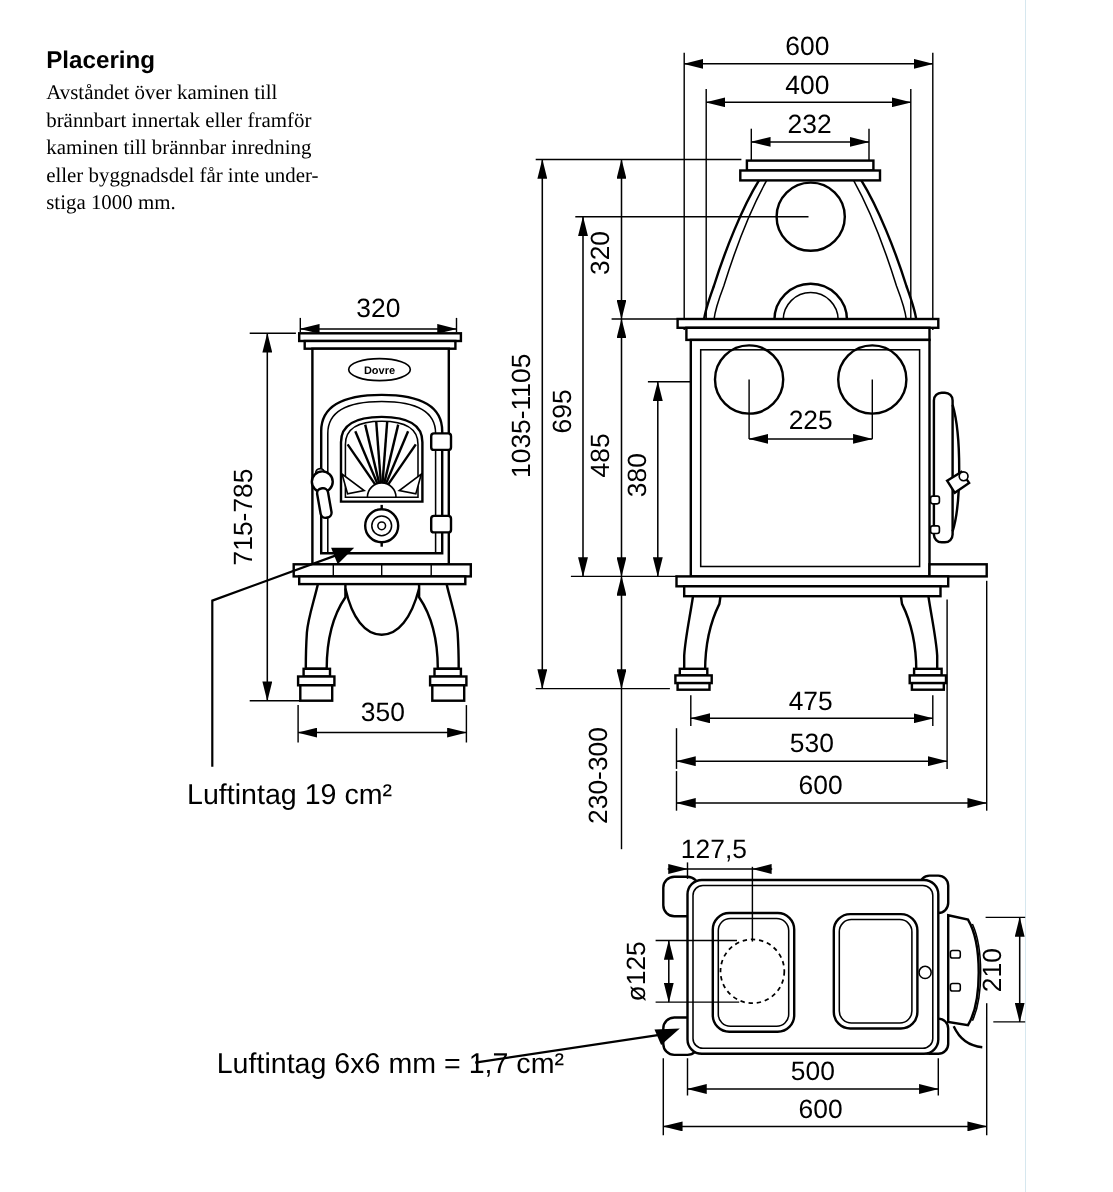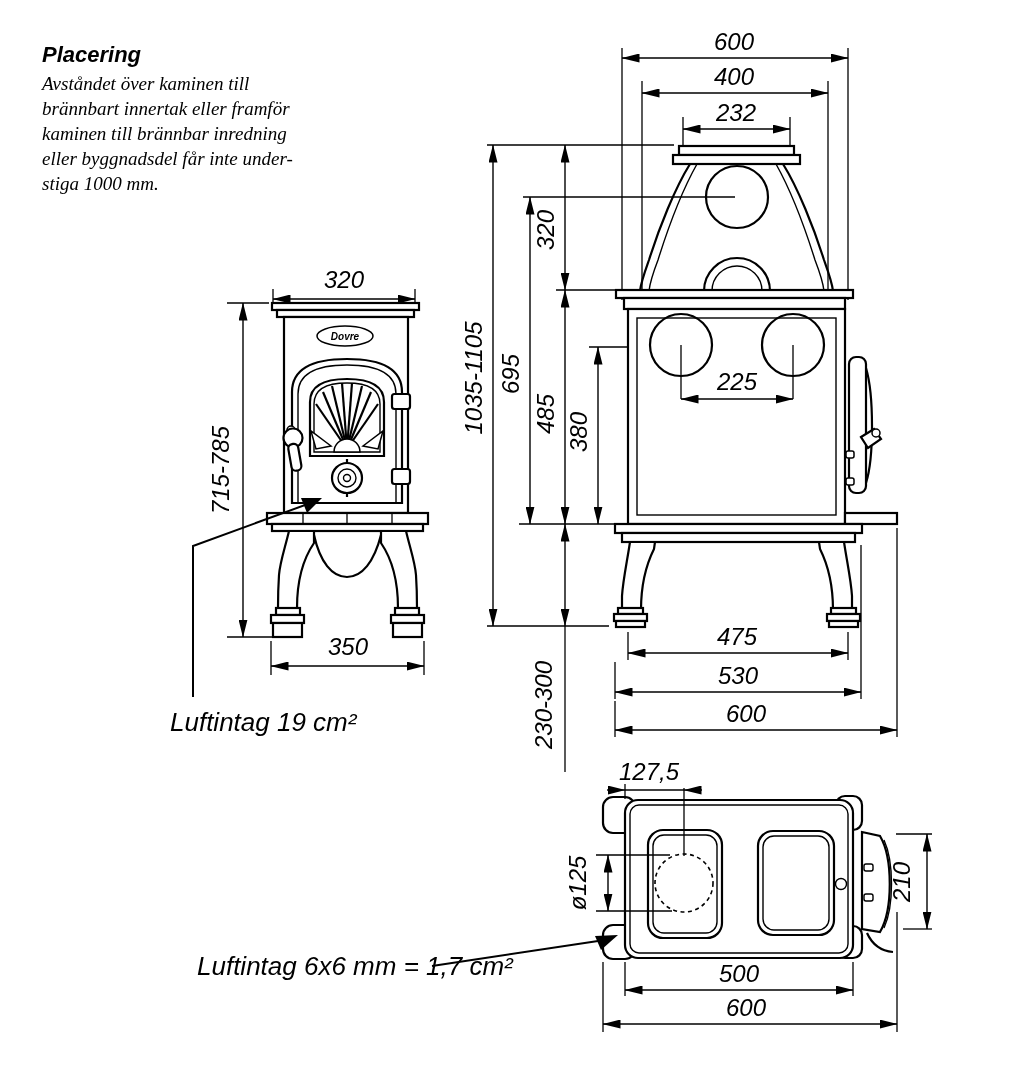--- a/index.html
+++ b/index.html
@@ -1,16 +1,16 @@
 <!DOCTYPE html>
 <html><head>
 <meta charset="utf-8">
 <style>
   html,body{margin:0;padding:0;background:#fff;}
-  .stage{position:relative;width:932px;height:1084px;background:#0369a1;overflow:hidden;font-style:italic;}
+  .stage{position:relative;width:932px;height:1084px;background:#0369a1;overflow:hidden;}
   svg{display:block;}
   .o1{stroke:#000;stroke-width:1.4;fill:none;}
   .o2{stroke:#000;stroke-width:2.2;fill:none;}
   .ow{stroke:#000;stroke-width:2.2;fill:#fff;}
   .ow1{stroke:#000;stroke-width:1.5;fill:#fff;}
   .ext{stroke:#000;stroke-width:1.3;fill:none;}
   .lead{stroke:#000;stroke-width:2;fill:none;}
   .dim{stroke:#000;stroke-width:1.4;fill:none;marker-start:url(#arr);marker-end:url(#arr);}
   .dimh{stroke:#000;stroke-width:1.4;fill:none;marker-end:url(#arr);}
   .lbl{font-family:"Liberation Sans",sans-serif;font-size:24px;fill:#000;}

